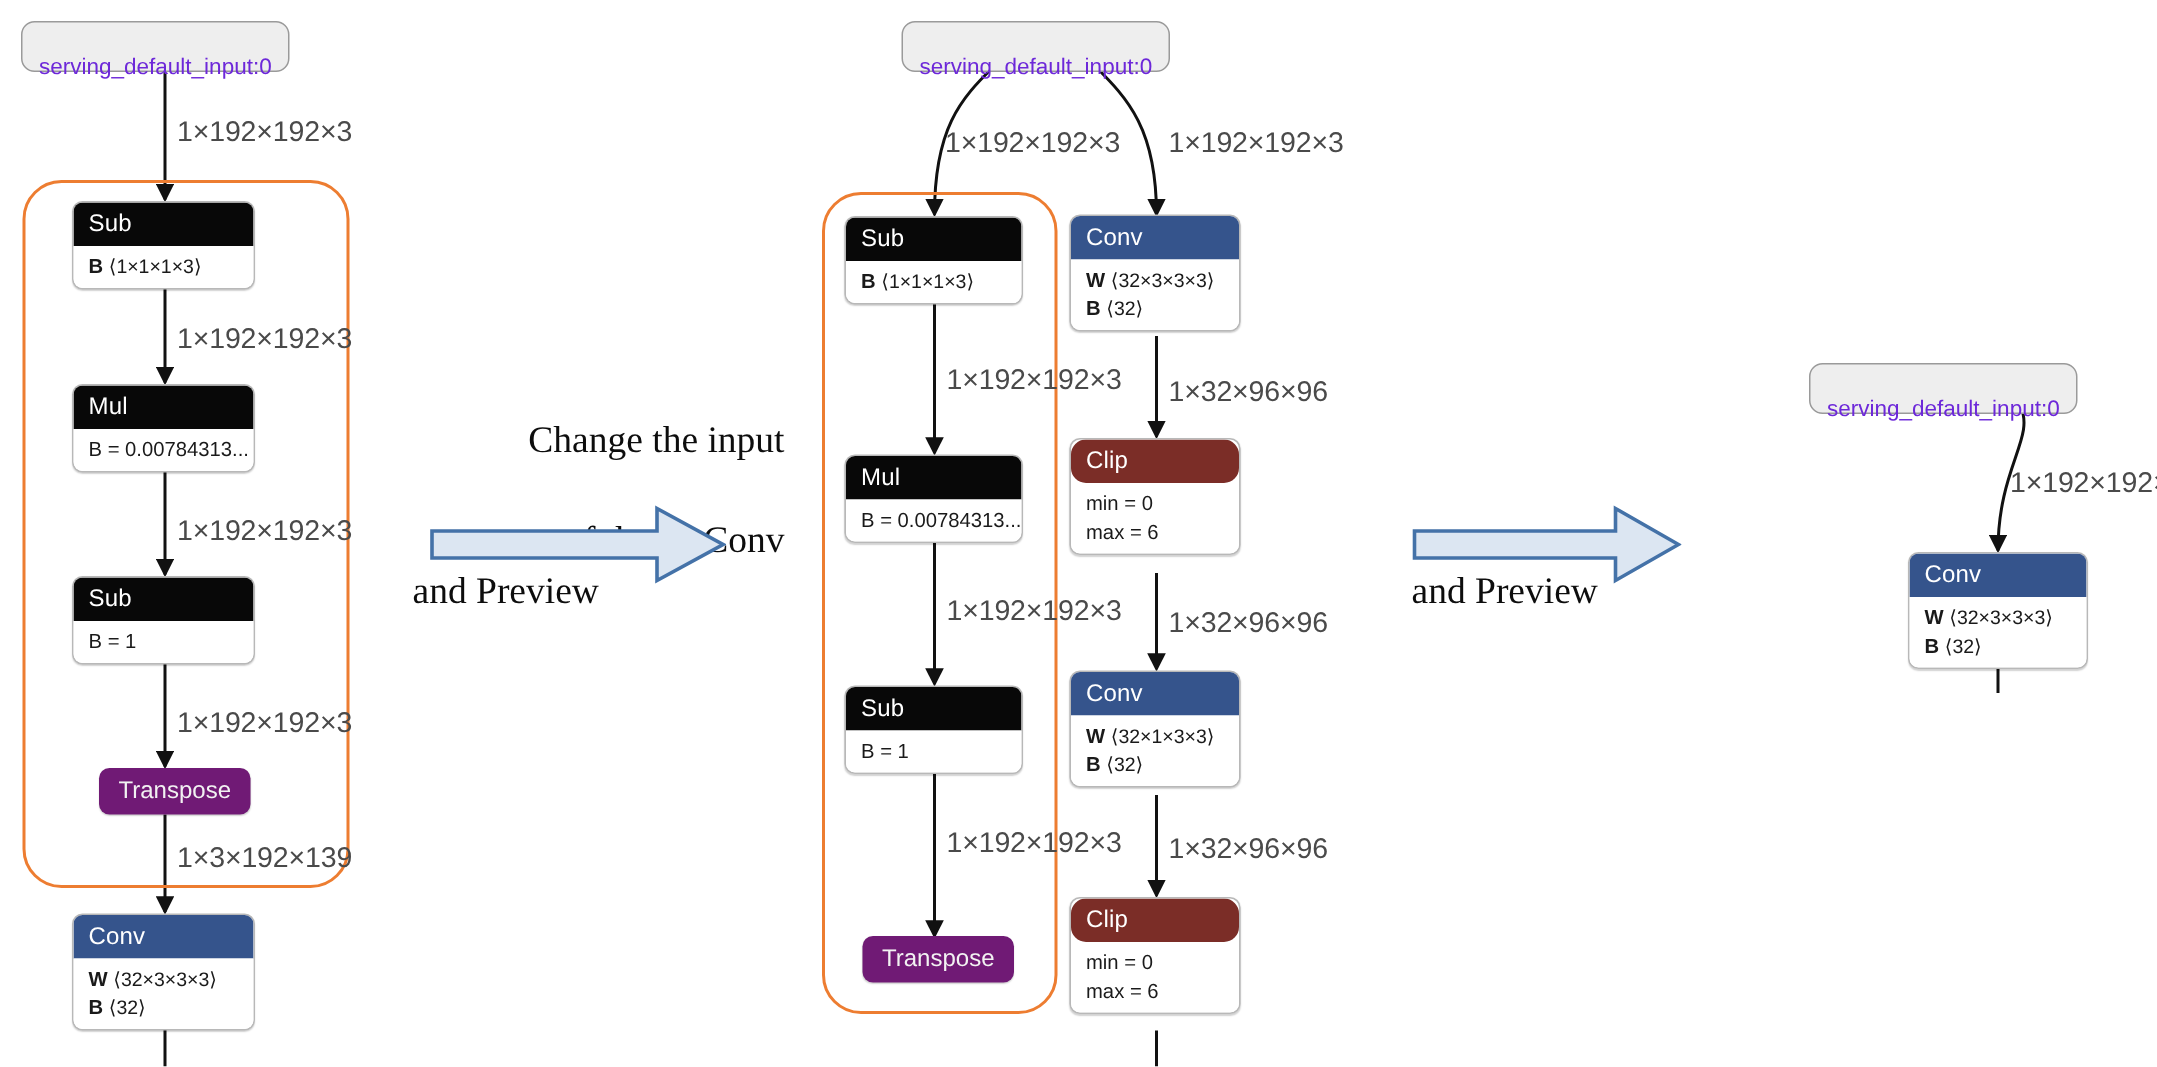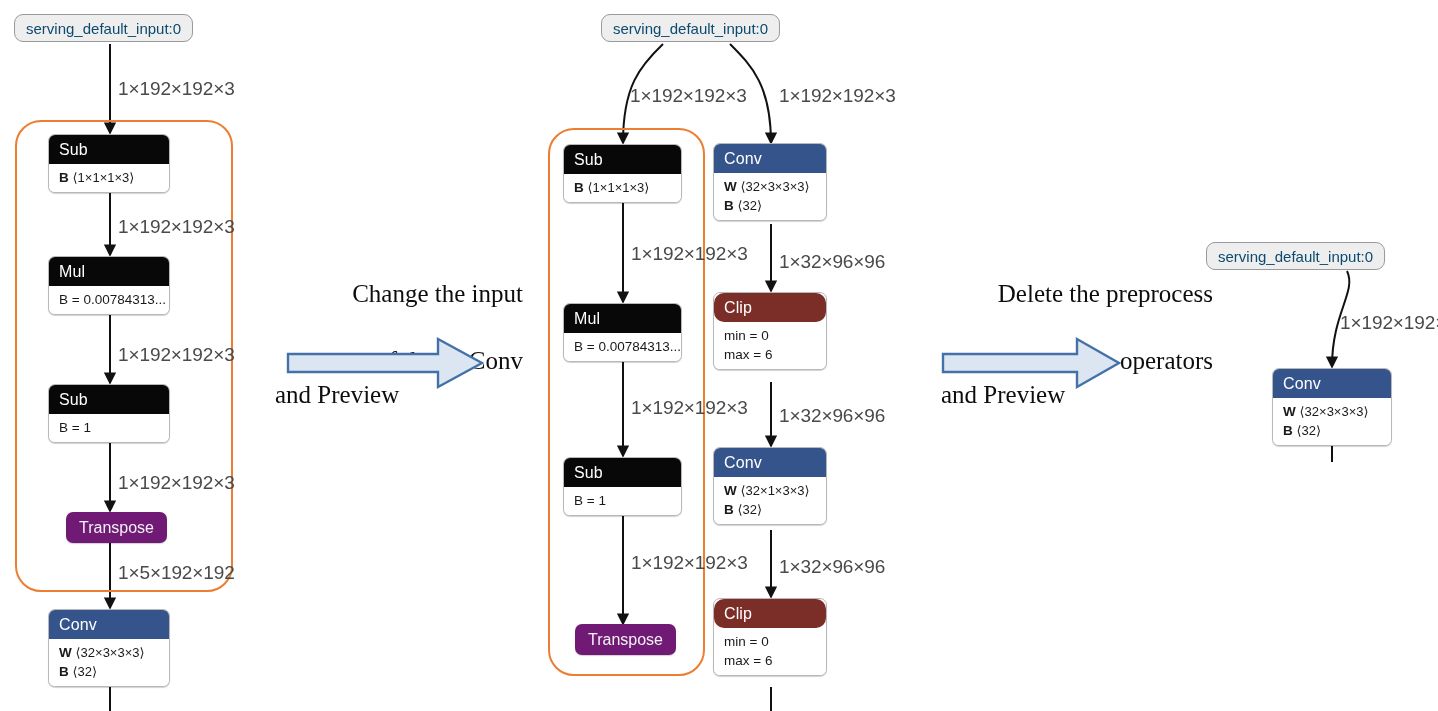--- a/index.html
+++ b/index.html
@@ -30,21 +30,21 @@
   .node .attr b{font-weight:bold;}
   .node .attr .ang{font-size:13px;}
 
   .hdr-black{background:#080808;}
   .hdr-blue{background:#35548c;}
   .hdr-red{background:#7b2d27;border-radius:10px;}
 
   .pill{
     position:absolute;background:#eeeeee;border:1px solid #9a9a9a;
     border-radius:9px;font-size:15px;line-height:28px;height:28px;
-    padding:0 11px;color:#0c4a6e;white-space:nowrap;box-sizing:border-box;
+    padding:16px 11px;color:#6d28d9;white-space:nowrap;box-sizing:border-box;
   }
   .leaf{
     position:absolute;background:#701a75;border-radius:7px;
     color:#f2f2f2;font-size:16px;line-height:31px;height:31px;
     padding:0 13px;white-space:nowrap;box-sizing:border-box;
     box-shadow:0 1px 1px rgba(0,0,0,.18);
   }
   .elabel{
     position:absolute;font-size:19px;color:#4a4a4a;white-space:nowrap;
     letter-spacing:-0.1px;
@@ -135,21 +135,21 @@
     <div class="hdr hdr-black">Sub</div>
     <div class="body">
       <div class="attr">B = 1</div>
     </div>
   </div>
 
   <div class="elabel" style="left:118px;top:472px;">1×192×192×3</div>
 
   <div class="leaf" style="left:66px;top:512px;">Transpose</div>
 
-  <div class="elabel" style="left:118px;top:562px;">1×5×192×192</div>
+  <div class="elabel" style="left:118px;top:562px;">1×3×192×139</div>
 
   <div class="node" style="left:48px;top:609px;width:122px;">
     <div class="hdr hdr-blue">Conv</div>
     <div class="body">
       <div class="attr"><b>W</b> <span class="ang">⟨32×3×3×3⟩</span></div>
       <div class="attr"><b>B</b> <span class="ang">⟨32⟩</span></div>
     </div>
   </div>
 
   <div class="ann" style="left:273px;top:247px;width:250px;">
@@ -228,24 +228,20 @@
   <div class="elabel" style="left:779px;top:556px;">1×32×96×96</div>
 
   <div class="node" style="left:713px;top:598px;width:114px;">
     <div class="hdr hdr-red">Clip</div>
     <div class="body">
       <div class="attr">min = 0</div>
       <div class="attr">max = 6</div>
     </div>
   </div>
 
-  <div class="ann" style="left:938px;top:247px;width:275px;">
-    <span>Delete the preprocess</span><br>
-    <span>operators</span><sup></sup><span></span>
-  </div>
   <svg class="bigarrow" style="left:941px;top:336px;" width="180" height="54" viewBox="0 0 180 54">
     <path d="M 2 18 L 136 18 L 136 3 L 178 27 L 136 51 L 136 36 L 2 36 Z" fill="#dce6f2" stroke="#4472a8" stroke-width="2.4" stroke-linejoin="miter"></path>
   </svg>
   <div class="ann-sub" style="left:941px;top:381px;">and Preview</div>
 
   <div class="pill" style="left:1206px;top:242px;">serving_default_input:0</div>
 
   <div class="elabel" style="left:1340px;top:312px;">1×192×192×3</div>
 
   <div class="node" style="left:1272px;top:368px;width:120px;">

